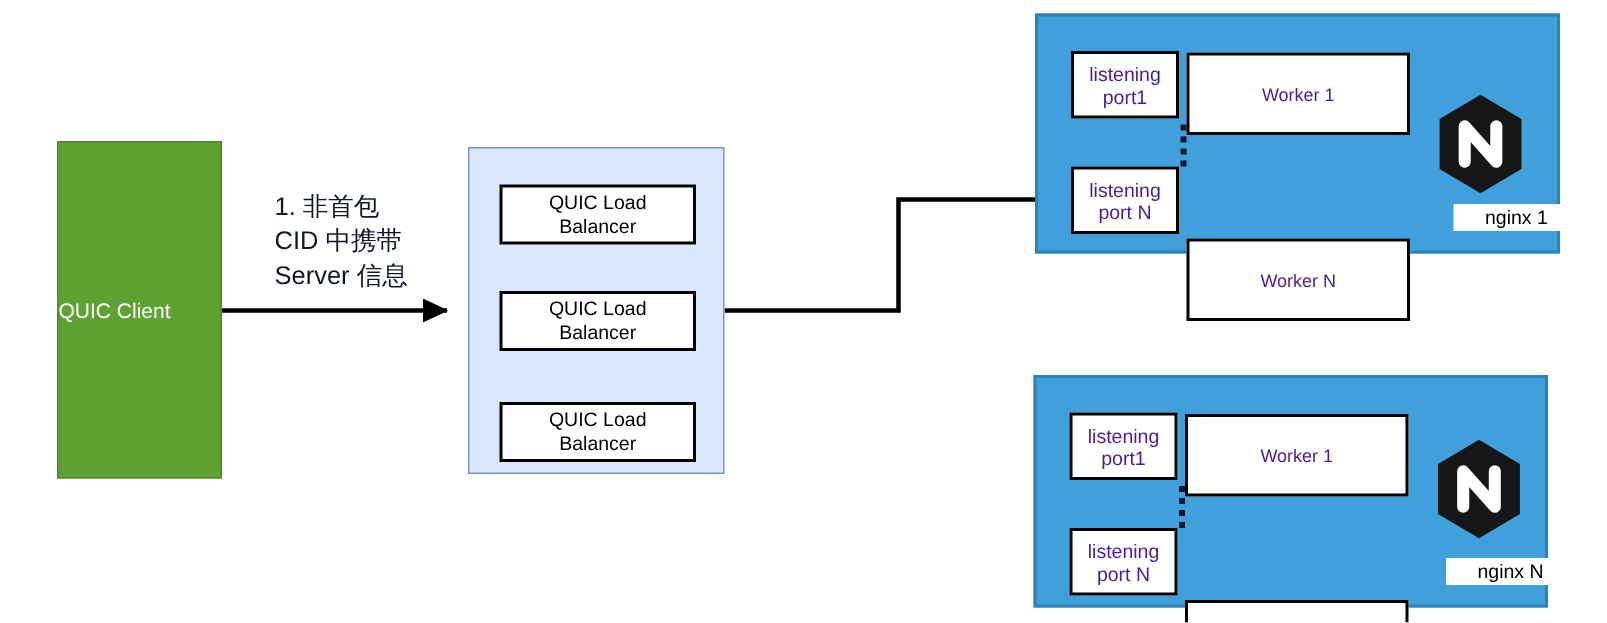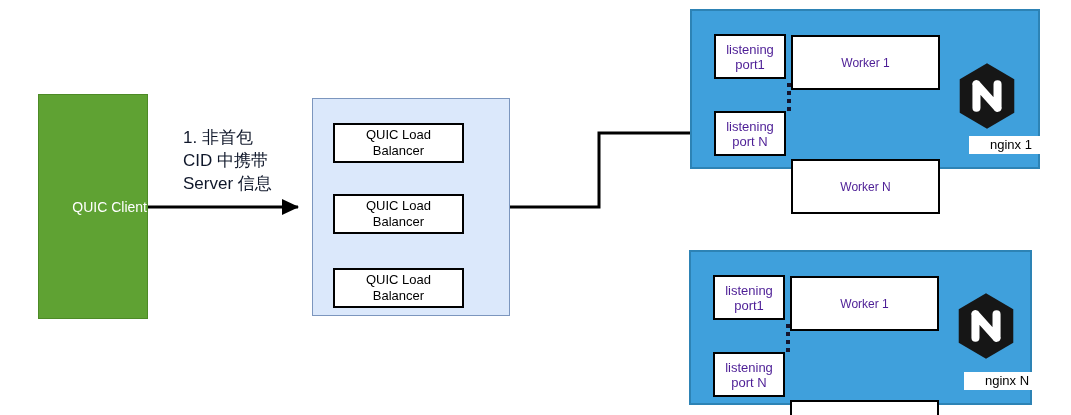--- a/index.html
+++ b/index.html
@@ -6,27 +6,27 @@
   .canvas {
     position:relative; width:1071px; height:415px; background:#ffffff;
     font-family:"Liberation Sans", sans-serif; overflow:hidden;
   }
   .abs {position:absolute; box-sizing:border-box;}
 
   
   .client {
     left:38px; top:94px; width:110px; height:225px;
     background:#5FA233; border:1px solid #4D8A26;
-    color:#ffffff; display:flex; align-items:center; justify-content:flex-end;
+    color:#ffffff; display:flex; align-items:center; justify-content:flex-start;
     font-size:14px;
   }
 
   
   .lb-container {
-    left:312px; top:98px; width:198px; height:218px;
+    left:312px; top:98px; width:171px; height:218px;
     background:#DBE8FB; border:1px solid #7C96BE;
   }
   .lb-box {
     position:absolute; box-sizing:border-box; left:20px; width:131px; height:40px;
     background:#ffffff; border:2px solid #000000;
     display:flex; align-items:center; justify-content:center;
     text-align:center; font-size:13px; line-height:16px; white-space:pre-line; color:#000;
   }
   .lb-a {top:24px;} .lb-b {top:95px;} .lb-c {top:169px;}
 

